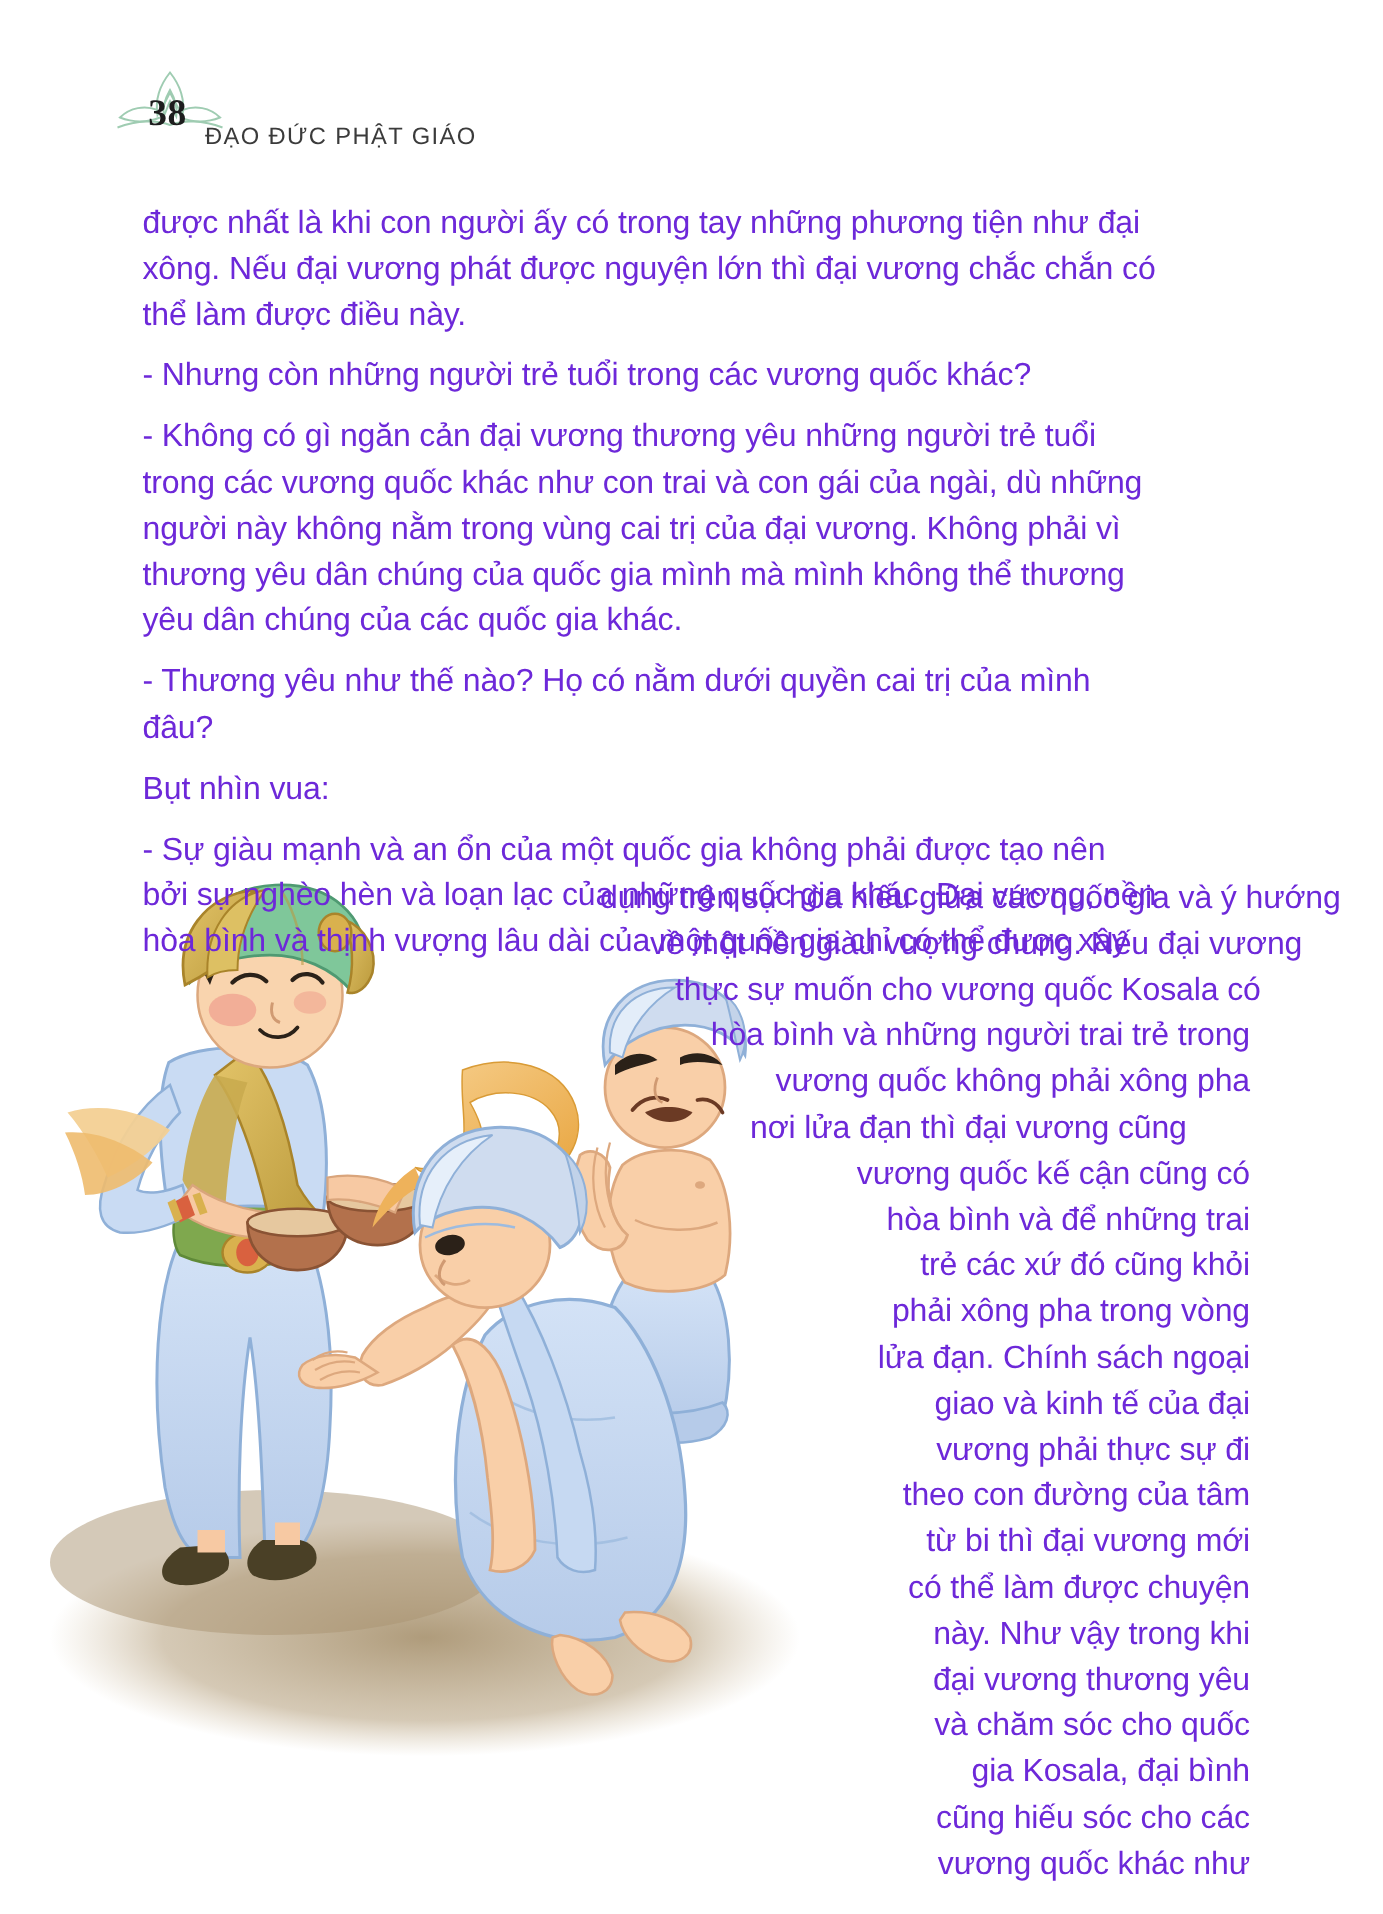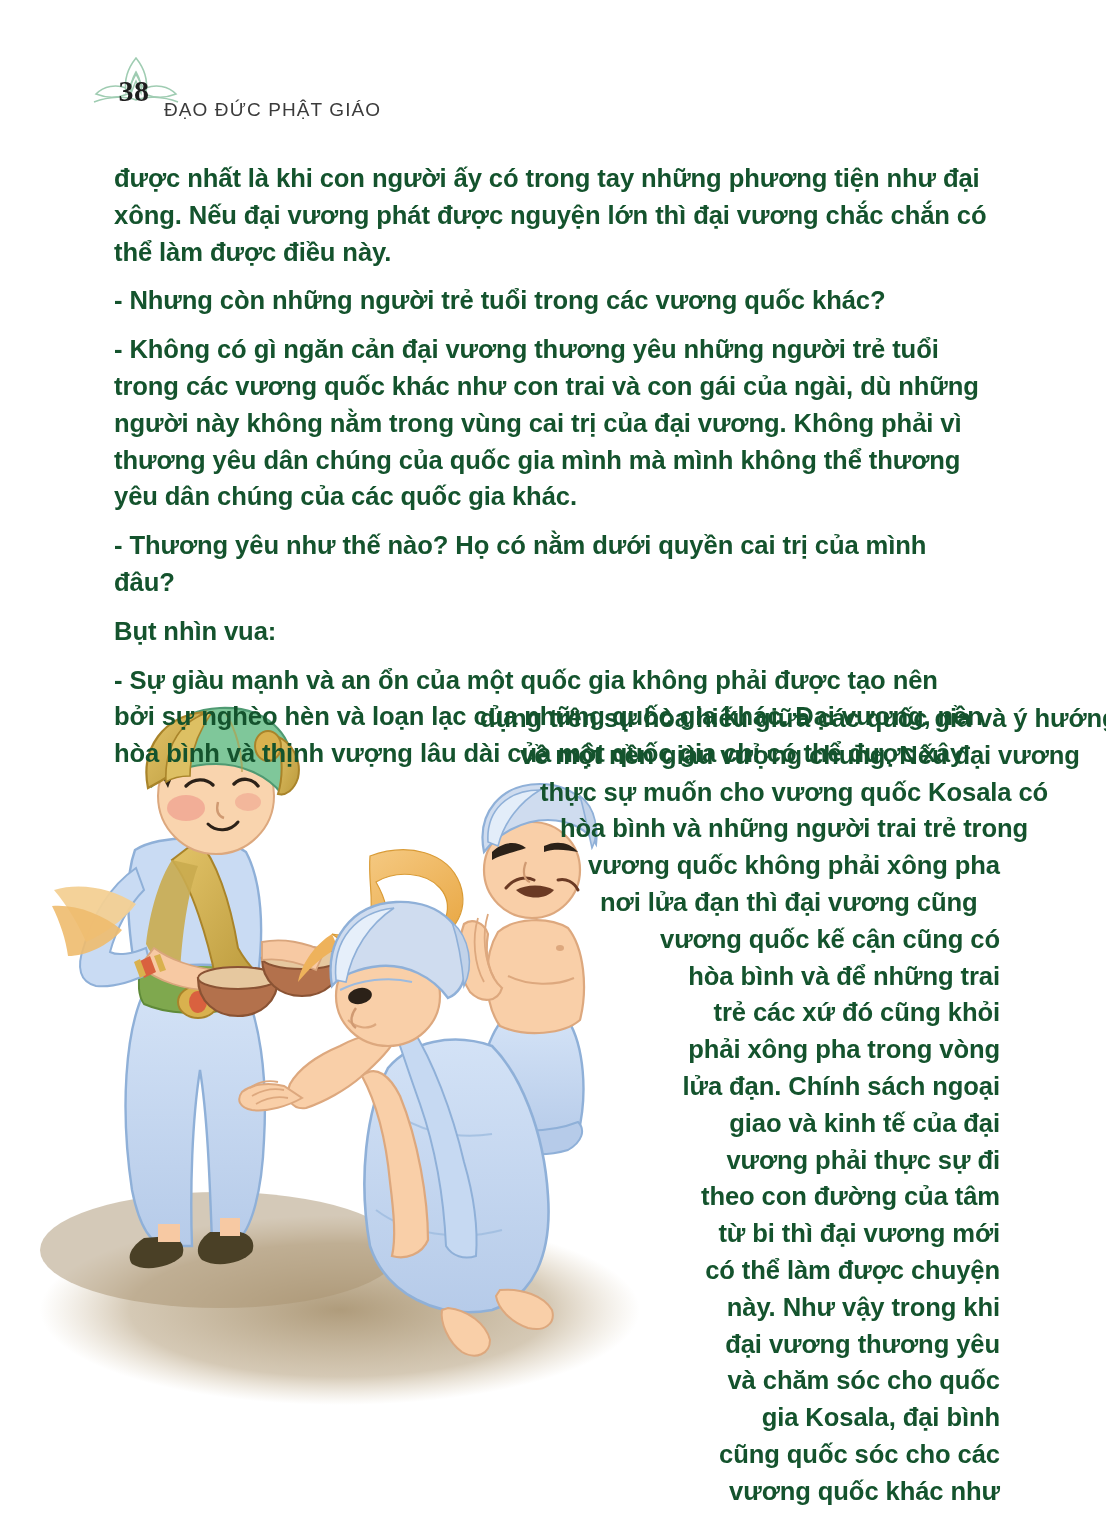--- a/index.html
+++ b/index.html
@@ -62,24 +62,23 @@
   
   .textcol {
     position: absolute;
     left: 114px;
     top: 160px;
     width: 886px;
   }
   .ln {
     font-size: 25.6px;
     line-height: 36.8px;
-    color: #14532d;
+    color: #6d28d9;
     white-space: nowrap;
     letter-spacing: -0.1px;
-    font-weight: bold;
   }
   .gap { height: 12px; }
 
   
   .art {
     position: absolute;
     left: 40px;
     top: 690px;
     width: 640px;
     height: 760px;
@@ -300,17 +299,17 @@
       <div class="ln" style="width: 350px; margin-left: 10px; text-align: right;">lửa đạn. Chính sách ngoại</div>
       <div class="ln" style="width: 340px; margin-left: 20px; text-align: right;">giao và kinh tế của đại</div>
       <div class="ln" style="width: 335px; margin-left: 25px; text-align: right;">vương phải thực sự đi</div>
       <div class="ln" style="width: 345px; margin-left: 15px; text-align: right;">theo con đường của tâm</div>
       <div class="ln" style="width: 335px; margin-left: 25px; text-align: right;">từ bi thì đại vương mới</div>
       <div class="ln" style="width: 345px; margin-left: 15px; text-align: right;">có thể làm được chuyện</div>
       <div class="ln" style="width: 335px; margin-left: 25px; text-align: right;">này. Như vậy trong khi</div>
       <div class="ln" style="width: 335px; margin-left: 25px; text-align: right;">đại vương thương yêu</div>
       <div class="ln" style="width: 335px; margin-left: 25px; text-align: right;">và chăm sóc cho quốc</div>
       <div class="ln" style="width: 335px; margin-left: 25px; text-align: right;">gia Kosala, đại bình</div>
-      <div class="ln" style="width: 340px; margin-left: 20px; text-align: right;">cũng quốc sóc cho các</div>
+      <div class="ln" style="width: 340px; margin-left: 20px; text-align: right;">cũng hiếu sóc cho các</div>
       <div class="ln" style="width: 340px; margin-left: 20px; text-align: right;">vương quốc khác như</div>
     </div>
 
 </div>
 
 </body></html>

